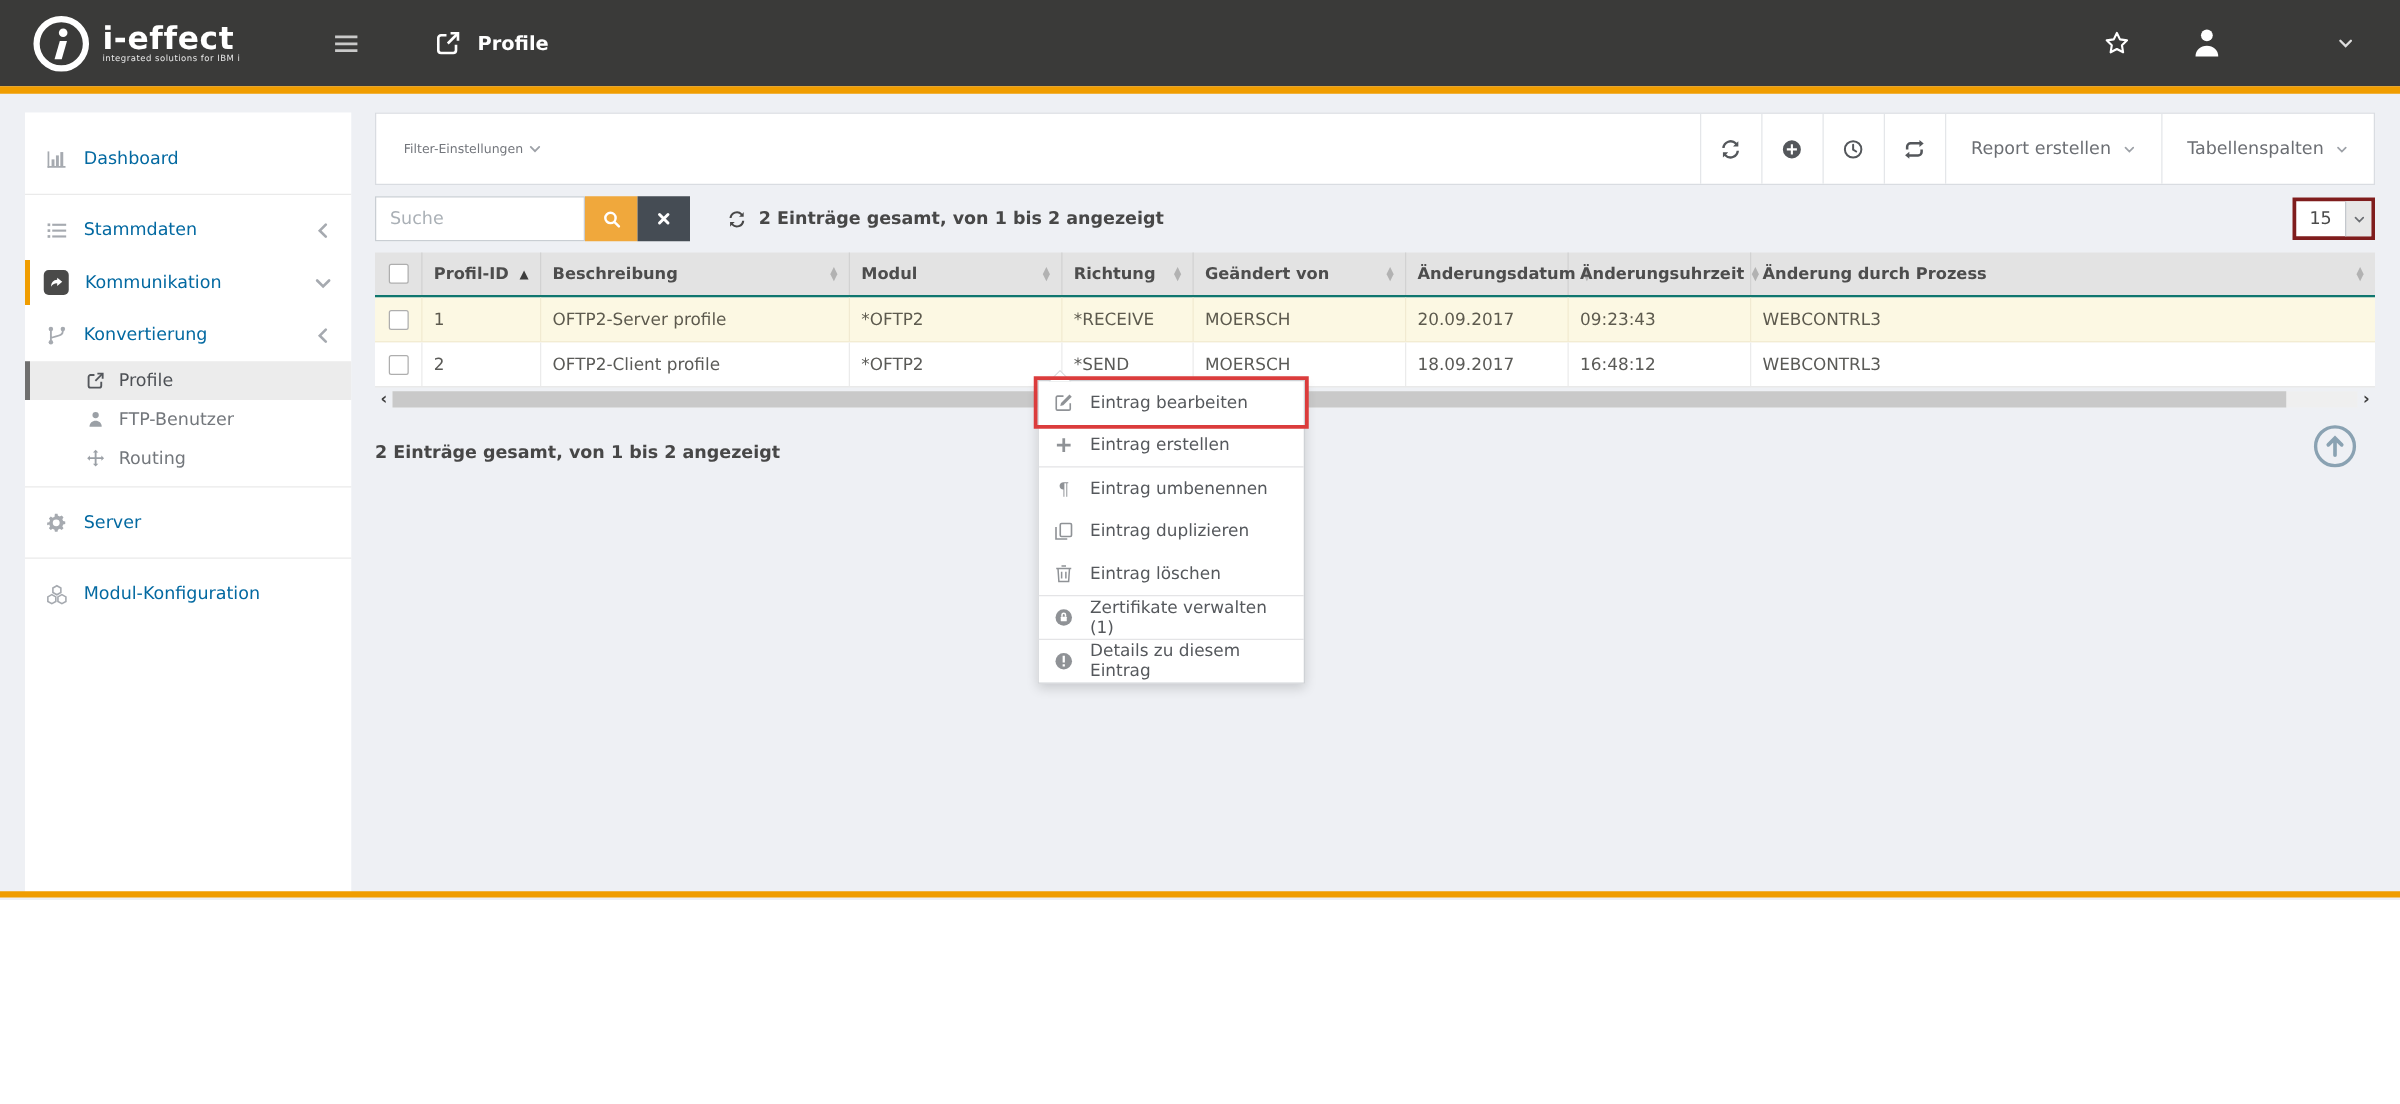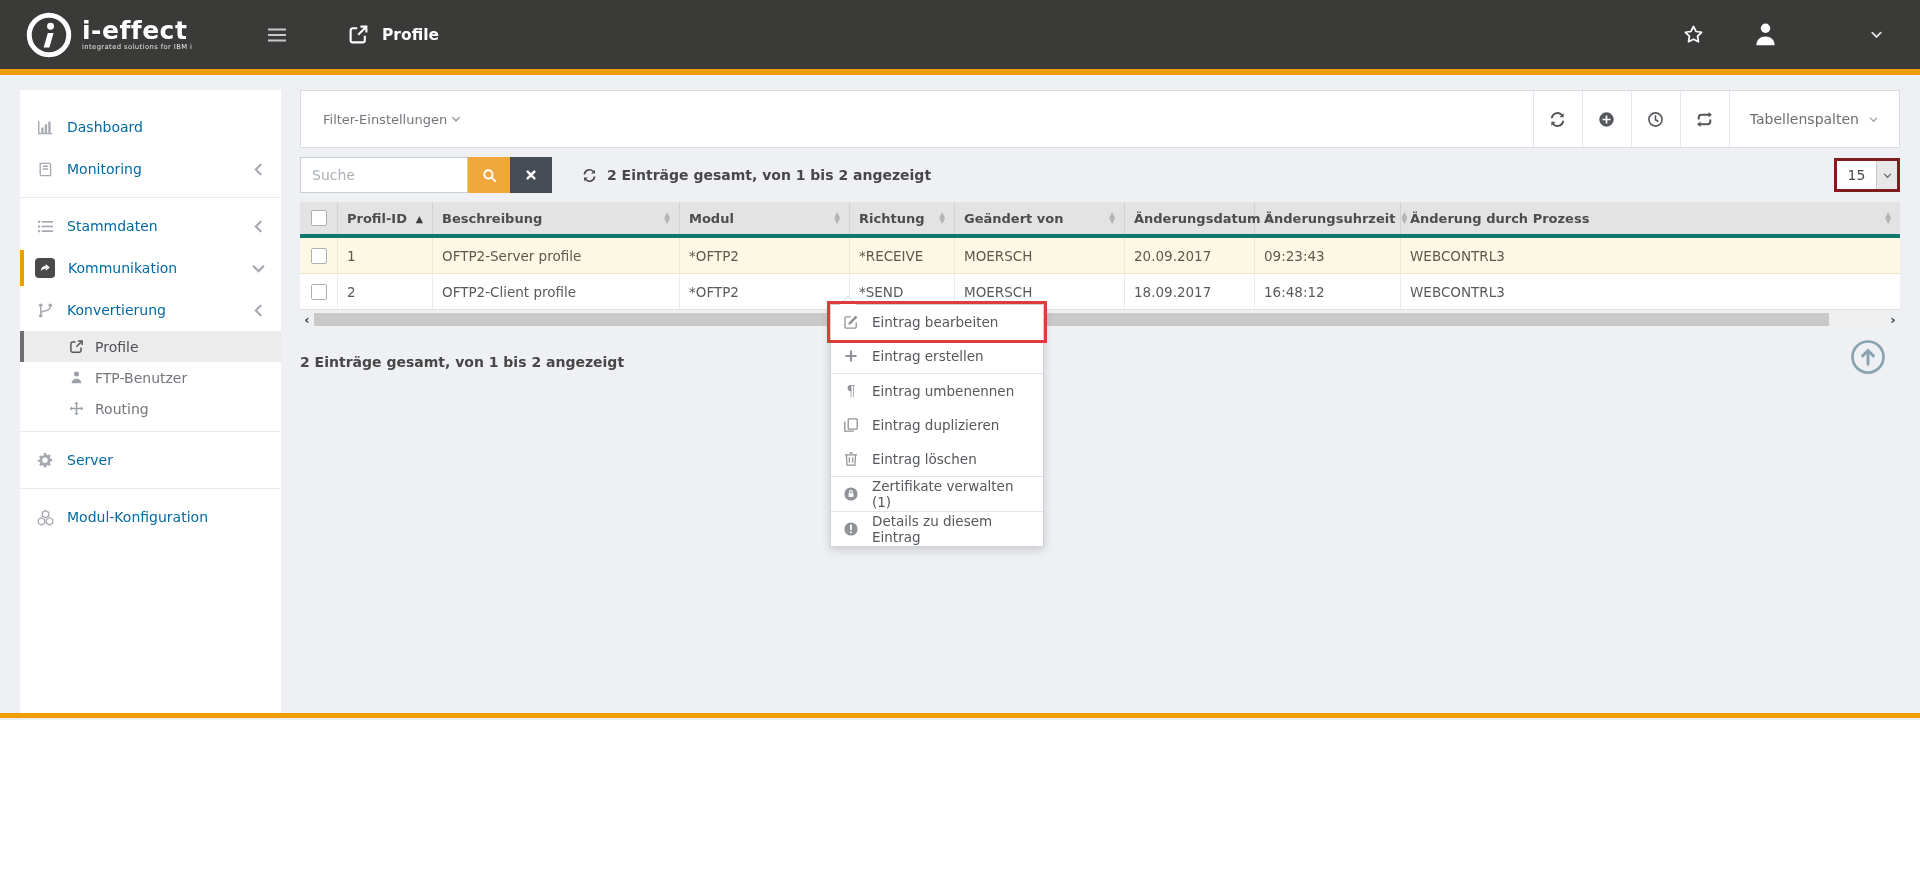--- a/index.html
+++ b/index.html
@@ -38,21 +38,21 @@
   .sub-item { position:relative; height:31px; display:flex; align-items:center; gap:11px; padding-left:49px; font-size:14px; color:#73777c; cursor:pointer; }
   .sub-item .ic { width:15px; height:15px; color:#9ba0a6; }
   .sub-item.active { background:#ececec; color:#4d5055; }
   .sub-item.active::before { content:""; position:absolute; left:0; top:0; bottom:0; width:4px; background:#6f6f6f; }
   .sub-item.active .ic { color:#54575c; }
 
   
   .main { flex:1; min-width:0; position:relative; }
 
   .filter-bar { height:58px; background:#fff; border:1px solid #d9dce1; display:flex; align-items:stretch; }
-  .filter-label-wrap { flex:1; display:flex; align-items:center; gap:3px; padding-left:22px; color:#73767c; font-size:13px; cursor:pointer; }
+  .filter-label-wrap { flex:1; display:flex; align-items:center; gap:3px; padding-left:22px; color:#73767c; font-size:10px; cursor:pointer; }
   .filter-label-wrap .ic { width:12px; height:12px; color:#9da1a7; }
   .tool-cell { width:49px; border-left:1px solid #e4e6e9; display:flex; align-items:center; justify-content:center; color:#54575b; cursor:pointer; }
   .tool-cell .ic { width:17px; height:17px; }
   .tool-dd { border-left:1px solid #e4e6e9; padding:0 20px; display:flex; align-items:center; gap:9px; color:#6b6e73; font-size:14px; cursor:pointer; }
   .tool-dd .ic { width:11px; height:11px; color:#9da1a7; }
 
   .search-row { margin-top:9px; height:36px; display:flex; align-items:center; }
   .search-input { width:168px; height:36px; border:1px solid #c9ced3; padding:0 11px; font-size:14px; color:#555; outline:none; font-family:inherit; }
   .search-input::placeholder { color:#aab0b6; }
   .btn { height:36px; width:42px; border:none; display:flex; align-items:center; justify-content:center; cursor:pointer; }
@@ -62,21 +62,21 @@
   .btn-clear .ic { width:12px; height:12px; }
   .summary-wrap { display:flex; align-items:center; gap:10px; margin-left:30px; color:#474747; font-weight:bold; font-size:14px; }
   .summary-wrap .ic { width:15px; height:15px; color:#474747; }
   .page-size { margin-left:auto; width:66px; height:34px; background:#fff; border:3px solid #7f1d1d; display:flex; align-items:center; cursor:pointer; }
   .page-size .val { flex:1; text-align:center; font-size:14px; color:#4a4a4a; }
   .page-size .arrow-seg { width:21px; height:100%; background:#e7e7e7; border-left:1px solid #c4c8cd; display:flex; align-items:center; justify-content:center; }
   .page-size .ic { width:11px; height:11px; color:#6b6e72; }
 
   
   .grid-cols { display:grid; grid-template-columns:38px 95px 247px 170px 105px 170px 130px 146px 1fr; }
-  .t-head { margin-top:9px; background:#e3e3e3; height:36px; border-bottom:4px solid #0f766e; }
+  .t-head { margin-top:9px; background:#e3e3e3; height:36px; border-bottom:2px solid #0f766e; }
   .t-head .cell { display:flex; align-items:center; gap:6px; padding:0 9px; font-size:13px; font-weight:bold; color:#4d4d4d; border-right:1px solid #d2d2d2; cursor:pointer; }
   .t-head .cell:last-child { border-right:none; }
   .sort-both { margin-left:auto; display:flex; flex-direction:column; color:#b2b2b2; font-size:7.5px; line-height:6.5px; }
   .sort-asc { margin-left:auto; color:#3d3d3d; font-size:9.5px; }
   .cb-cell { justify-content:center; }
   .cb { width:16px; height:16px; background:#fff; border:1px solid #aeaeae; border-radius:2px; cursor:pointer; flex-shrink:0; }
   .t-row { height:36px; background:#fff; border-bottom:1px solid #e2e2e2; font-size:13.5px; color:#5a5a57; cursor:pointer; }
   .t-row .cell { display:flex; align-items:center; padding:0 9px; border-right:1px solid #ebebeb; overflow:hidden; white-space:nowrap; }
   .t-row .cell:last-child { border-right:none; }
   .t-row .cb-cell { justify-content:center; padding:0; }
@@ -174,36 +174,20 @@
                 <rect x="1" y="2" width="1.3" height="12.3"></rect>
                 <rect x="1" y="13" width="13.5" height="1.3"></rect>
                 <rect x="4" y="8" width="2.2" height="5"></rect>
                 <rect x="7.3" y="5" width="2.2" height="8"></rect>
                 <rect x="10.6" y="2.5" width="2.2" height="10.5"></rect>
               </g>
             </svg>
           </span>
         <span>Dashboard</span>
       </div>
-      <div class="nav-item">
-        <span class="ic">
-            <svg viewBox="0 0 16 16">
-              <g fill="none" stroke="currentColor" stroke-width="1.3">
-                <path d="M3 2.2h8.5a1.3 1.3 0 0 1 1.3 1.3v10.3H4.3A1.3 1.3 0 0 1 3 12.5z"></path>
-                <path d="M5.5 5h5M5.5 7.5h5"></path>
-              </g>
-            </svg>
-          </span>
-        <span>Monitoring</span>
-        <span class="ic nav-chev">
-            <svg viewBox="0 0 16 16">
-              <path fill="none" stroke="currentColor" stroke-width="2" stroke-linecap="round" d="M10 3.5L5.5 8l4.5 4.5"></path>
-            </svg>
-          </span>
-      </div>
       <div class="nav-divider"></div>
       <div class="nav-item">
         <span class="ic">
             <svg viewBox="0 0 16 16">
               <g fill="currentColor">
                 <rect x="1" y="2.6" width="2" height="2"></rect>
                 <rect x="1" y="7" width="2" height="2"></rect>
                 <rect x="1" y="11.4" width="2" height="2"></rect>
                 <rect x="4.5" y="2.8" width="10.5" height="1.6"></rect>
                 <rect x="4.5" y="7.2" width="10.5" height="1.6"></rect>
@@ -340,20 +324,28 @@
             </span>
           </div>
         <div class="tool-cell">
             <span class="ic">
               <svg viewBox="0 0 16 16">
                 <path fill="currentColor" d="M11.8 1l3.2 2.6-3.2 2.6V4.4H5.2A1.7 1.7 0 0 0 3.5 6.1V8H1.6V6.1a3.6 3.6 0 0 1 3.6-3.6h6.6zM4.2 15L1 12.4l3.2-2.6v1.8h6.6a1.7 1.7 0 0 0 1.7-1.7V8h1.9v1.9a3.6 3.6 0 0 1-3.6 3.6H4.2z"></path>
               </svg>
             </span>
           </div>
         <div class="tool-dd">
+          <span>Report erstellen</span>
+          <span class="ic">
+              <svg viewBox="0 0 16 16">
+                <path fill="none" stroke="currentColor" stroke-width="2" stroke-linecap="round" d="M3.5 6l4.5 4.5L12.5 6"></path>
+              </svg>
+            </span>
+        </div>
+        <div class="tool-dd">
           <span>Tabellenspalten</span>
           <span class="ic">
               <svg viewBox="0 0 16 16">
                 <path fill="none" stroke="currentColor" stroke-width="2" stroke-linecap="round" d="M3.5 6l4.5 4.5L12.5 6"></path>
               </svg>
             </span>
         </div>
       </div>
 
       <div class="search-row">

